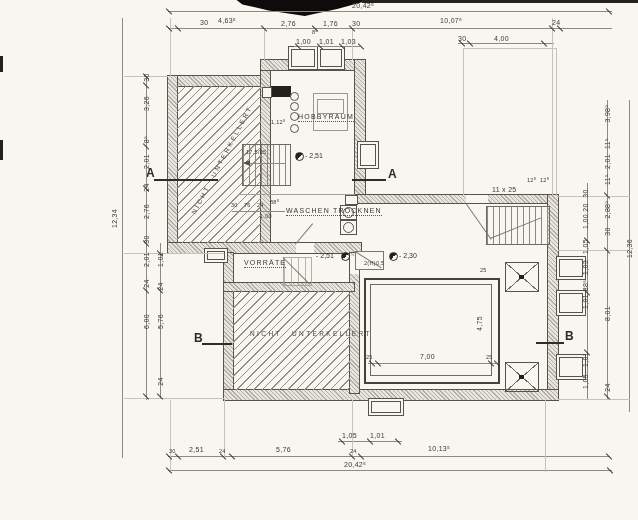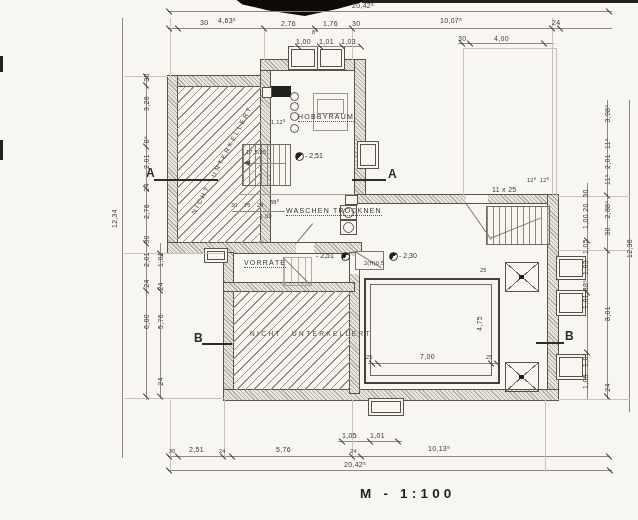--- a/index.html
+++ b/index.html
@@ -300,15 +300,14 @@
   <div class="dlv" style="left:462px;top:320px">4,75</div>
   <div class="dl tiny" style="left:480px;top:268px">25</div>
 
   <div class="dl tiny" style="left:231px;top:203px">30</div>
   <div class="dl tiny" style="left:244px;top:203px">76</div>
   <div class="dl tiny" style="left:257px;top:203px">24</div>
   <div class="dl tiny" style="left:270px;top:200px">88⁵</div>
   <div class="dl tiny" style="left:260px;top:214px">1,00</div>
   <div class="dl tiny" style="left:271px;top:120px">1,12⁵</div>
 
-  <div class="ttl" style="left:360px;top:486px">M - 1:100</div>
 
 </div>
 
 </body></html>

